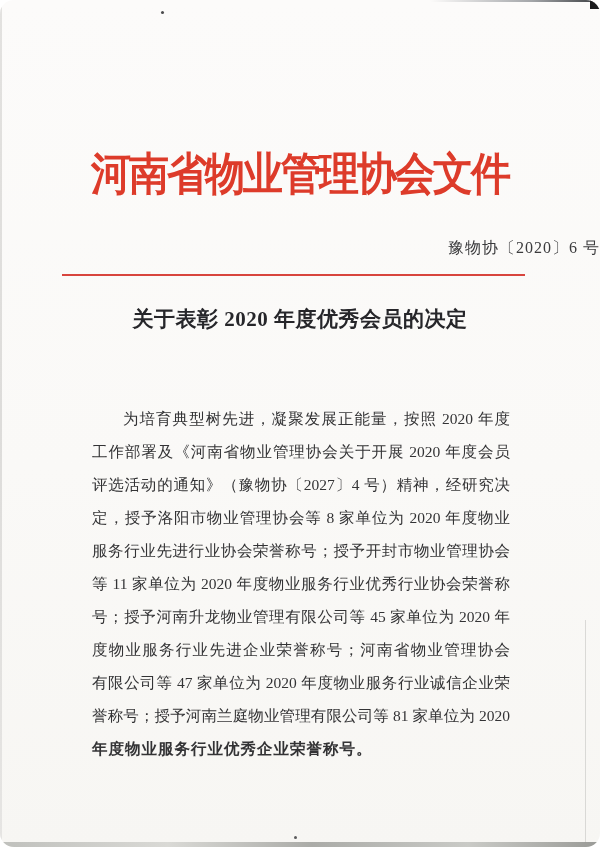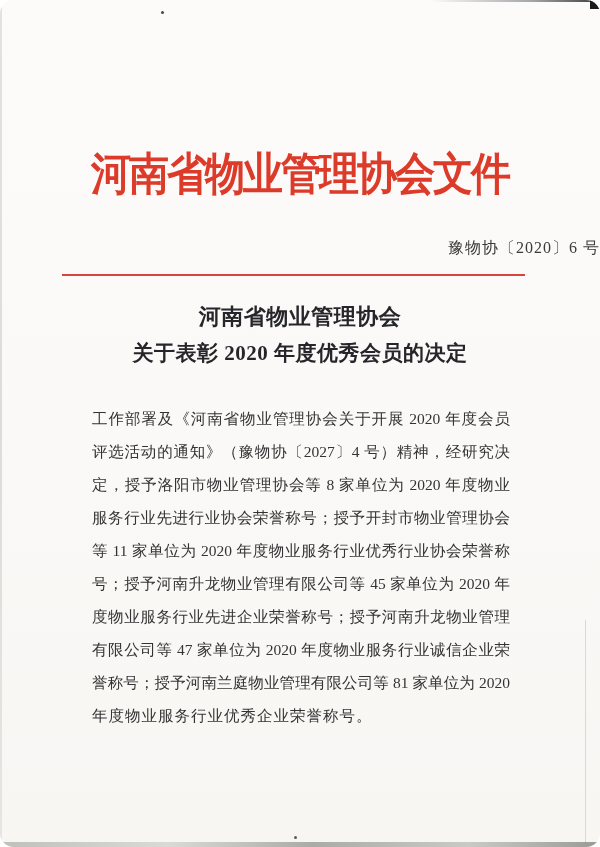--- a/index.html
+++ b/index.html
@@ -73,21 +73,21 @@
   .headline .line2 { font-size: 21px; line-height: 38px; letter-spacing: 0.5px; }
 
   
   .body-text {
     position: absolute; top: 402px; left: 92px; width: 418px;
     font-size: 15.5px; line-height: 33px; color: #333335;
   }
   .salutation { text-align: left; letter-spacing: 1px; }
   .para .jline { text-align: justify; text-align-last: justify; }
   .para .first { text-indent: 2em; }
-  .para .last { text-align: left; text-align-last: left; letter-spacing: 1px; }
+  .para .last { text-align: left; text-align-last: left; letter-spacing: 1px; font-weight: bold; }
 </style>
 </head>
 <body>
 
 <div class="page">
 
   <div class="left-edge"></div>
   <div class="top-edge-shadow"></div>
   <div class="corner-mark"></div>
   <div class="right-edge"></div>
@@ -95,32 +95,32 @@
   <div class="speck speck-1"></div>
   <div class="speck speck-2"></div>
 
   <h1 class="red-title">河南省物业管理协会文件</h1>
 
   <div class="doc-number">豫物协〔2020〕6 号</div>
 
   <div class="red-rule"></div>
 
   <div class="headline">
-    <div class="line1">河南省物业管理协会</div>
     <div class="line2">关于表彰 2020 年度优秀会员的决定</div>
   </div>
 
   <div class="body-text">
     <div class="para">
+      <div class="jline first">为培育典型树先进，凝聚发展正能量，按照 2020 年度</div>
       <div class="jline">工作部署及《河南省物业管理协会关于开展 2020 年度会员</div>
       <div class="jline">评选活动的通知》（豫物协〔2027〕4 号）精神，经研究决</div>
       <div class="jline">定，授予洛阳市物业管理协会等 8 家单位为 2020 年度物业</div>
       <div class="jline">服务行业先进行业协会荣誉称号；授予开封市物业管理协会</div>
       <div class="jline">等 11 家单位为 2020 年度物业服务行业优秀行业协会荣誉称</div>
       <div class="jline">号；授予河南升龙物业管理有限公司等 45 家单位为 2020 年</div>
-      <div class="jline">度物业服务行业先进企业荣誉称号；授予河南升龙物业管理</div>
+      <div class="jline">度物业服务行业先进企业荣誉称号；河南省物业管理协会</div>
       <div class="jline">有限公司等 47 家单位为 2020 年度物业服务行业诚信企业荣</div>
       <div class="jline">誉称号；授予河南兰庭物业管理有限公司等 81 家单位为 2020</div>
       <div class="last">年度物业服务行业优秀企业荣誉称号。</div>
     </div>
   </div>
 
 </div>
 
 </body></html>

